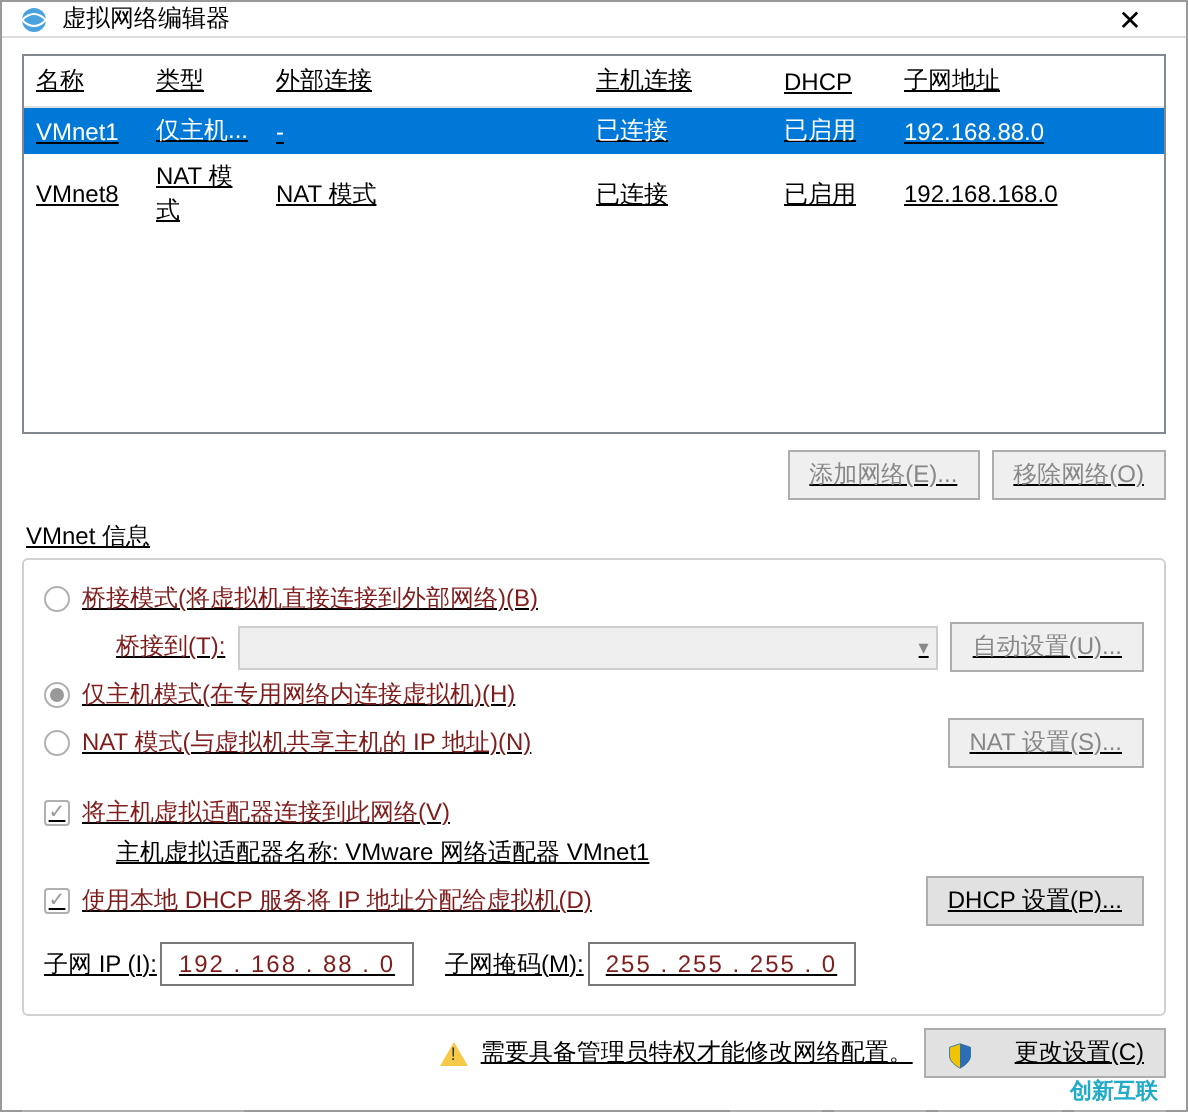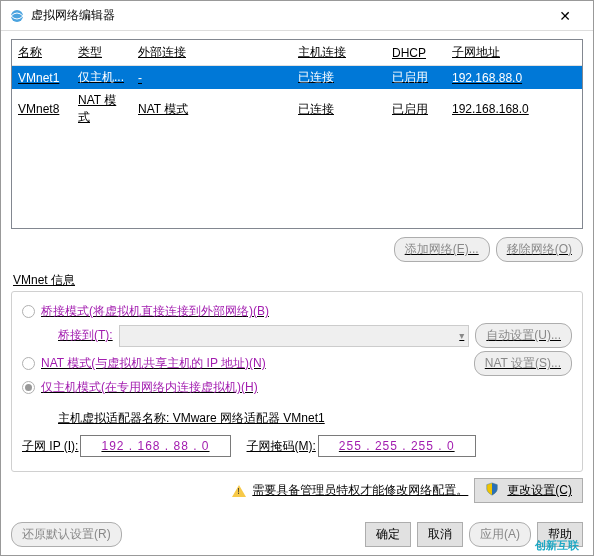--- a/index.html
+++ b/index.html
@@ -16,40 +16,40 @@
 td { padding: 3px 6px; }
 tr.sel td { background: #0078d7; color: #fff; }
 .col-name { width: 60px; }
 .col-type { width: 60px; }
 .col-ext { width: 160px; }
 .col-host { width: 94px; }
 .col-dhcp { width: 60px; }
 .col-subnet { }
 .btn-row { display: flex; justify-content: flex-end; gap: 6px; margin: 8px 0 6px 0; }
 .btn { background: #e1e1e1; border: 1px solid #adadad; padding: 3px 10px; font-size: 12px; font-family: inherit; min-height: 22px; }
-.btn.disabled { color: #888; background: #efefef; border-radius: 11px; }
+.btn.disabled { color: #888; background: #efefef; }
 .group-title { margin: 4px 0 2px 2px; }
 .group { border: 1px solid #d0d0d0; border-radius: 3px; padding: 8px 10px 10px 10px; }
 .row { display: flex; align-items: center; margin: 3px 0; gap: 6px; }
 .radio, .check { width: 13px; height: 13px; border: 1px solid #707070; border-radius: 50%; display: inline-flex; align-items: center; justify-content: center; flex-shrink: 0; }
 .radio.disabled, .check.disabled { border-color: #b0b0b0; }
 .radio .dot { width: 7px; height: 7px; border-radius: 50%; background: #333; }
 .check { border-radius: 2px; }
 .check.checked::after { content: "✓"; font-size: 10px; color: #0a64a4; line-height: 1; }
 .check.checked.disabled::after { color: #999; }
 .sub { margin-left: 36px; }
-.muted { color: #a21caf; }
+.muted { color: #7f1d1d; }
 .select { flex: 1; height: 22px; border: 1px solid #ccc; background: #efefef; display: flex; align-items: center; justify-content: flex-end; padding: 0 4px; color: #888; }
 .select .arrow { font-size: 10px; }
 .right-btn { margin-left: auto; }
 .iprow { display: flex; align-items: center; gap: 2px; margin: 8px 0 4px 0; }
-.ipbox { border: 1px solid #7a7a7a; padding: 3px 20px; font-family: inherit; font-size: 12px; letter-spacing: 1px; min-width: 120px; background: #fff; }
+.ipbox { border: 1px solid #7a7a7a; padding: 3px 8px; font-family: inherit; font-size: 12px; letter-spacing: 1px; min-width: 120px; background: #fff; }
 .notice { display: flex; align-items: center; justify-content: flex-end; gap: 6px; margin: 6px 0; }
 .shield { width: 14px; height: 14px; }
-.change-btn { display: inline-flex; align-items: flex-start; gap: 8px; }
+.change-btn { display: inline-flex; align-items: flex-end; gap: 20px; }
 .footer { display: flex; align-items: center; padding: 6px 10px 8px 10px; gap: 6px; border-top: 0; }
 .footer .spacer { flex: 1; }
 .brand { position: absolute; right: 14px; bottom: 2px; opacity: 0.9; font-size: 11px; color: #0aa3c2; font-weight: bold; pointer-events: none; }
 .warn-icon { display:inline-block; width:0; height:0; border-left:7px solid transparent; border-right:7px solid transparent; border-bottom:12px solid #f7c948; position:relative; }
 .warn-icon::after { content:"!"; position:absolute; left:-2px; top:1px; font-size:9px; color:#333; }
 </style>
 </head>
 <body>
 
 <div class="window" style="position:relative">
@@ -112,38 +112,47 @@
       </div>
       <div class="row sub">
         <span class="muted">桥接到(T):</span>
         <span class="select">
             <span class="arrow">▾</span>
           </span>
         <button class="btn disabled">自动设置(U)...</button>
       </div>
 
       <div class="row">
-        <span class="radio disabled"></span>
-        <span class="muted">NAT 模式(与虚拟机共享主机的 IP 地址)(N)</span>
-        <button class="btn disabled right-btn">NAT 设置(S)...</button>
-      </div>
-
-      <div class="row">
         <span class="radio disabled">
             <span class="dot" style="background:#999"></span>
           </span>
         <span class="muted">仅主机模式(在专用网络内连接虚拟机)(H)</span>
       </div>
 
+      <div class="row">
+        <span class="radio disabled"></span>
+        <span class="muted">NAT 模式(与虚拟机共享主机的 IP 地址)(N)</span>
+        <button class="btn disabled right-btn">NAT 设置(S)...</button>
+      </div>
+
       <div style="height:8px"></div>
 
+      <div class="row">
+        <span class="check checked disabled"></span>
+        <span class="muted">将主机虚拟适配器连接到此网络(V)</span>
+      </div>
       <div class="row sub">
         <span>主机虚拟适配器名称: VMware 网络适配器 VMnet1</span>
       </div>
 
+      <div class="row">
+        <span class="check checked disabled"></span>
+        <span class="muted">使用本地 DHCP 服务将 IP 地址分配给虚拟机(D)</span>
+        <button class="btn right-btn">DHCP 设置(P)...</button>
+      </div>
 
       <div class="iprow">
         <span>子网 IP (I):</span>
         <span class="ipbox muted">192 . 168 . 88 . 0</span>
         <span style="width:12px"></span>
         <span>子网掩码(M):</span>
         <span class="ipbox muted">255 . 255 . 255 . 0</span>
       </div>
     </div>
 

